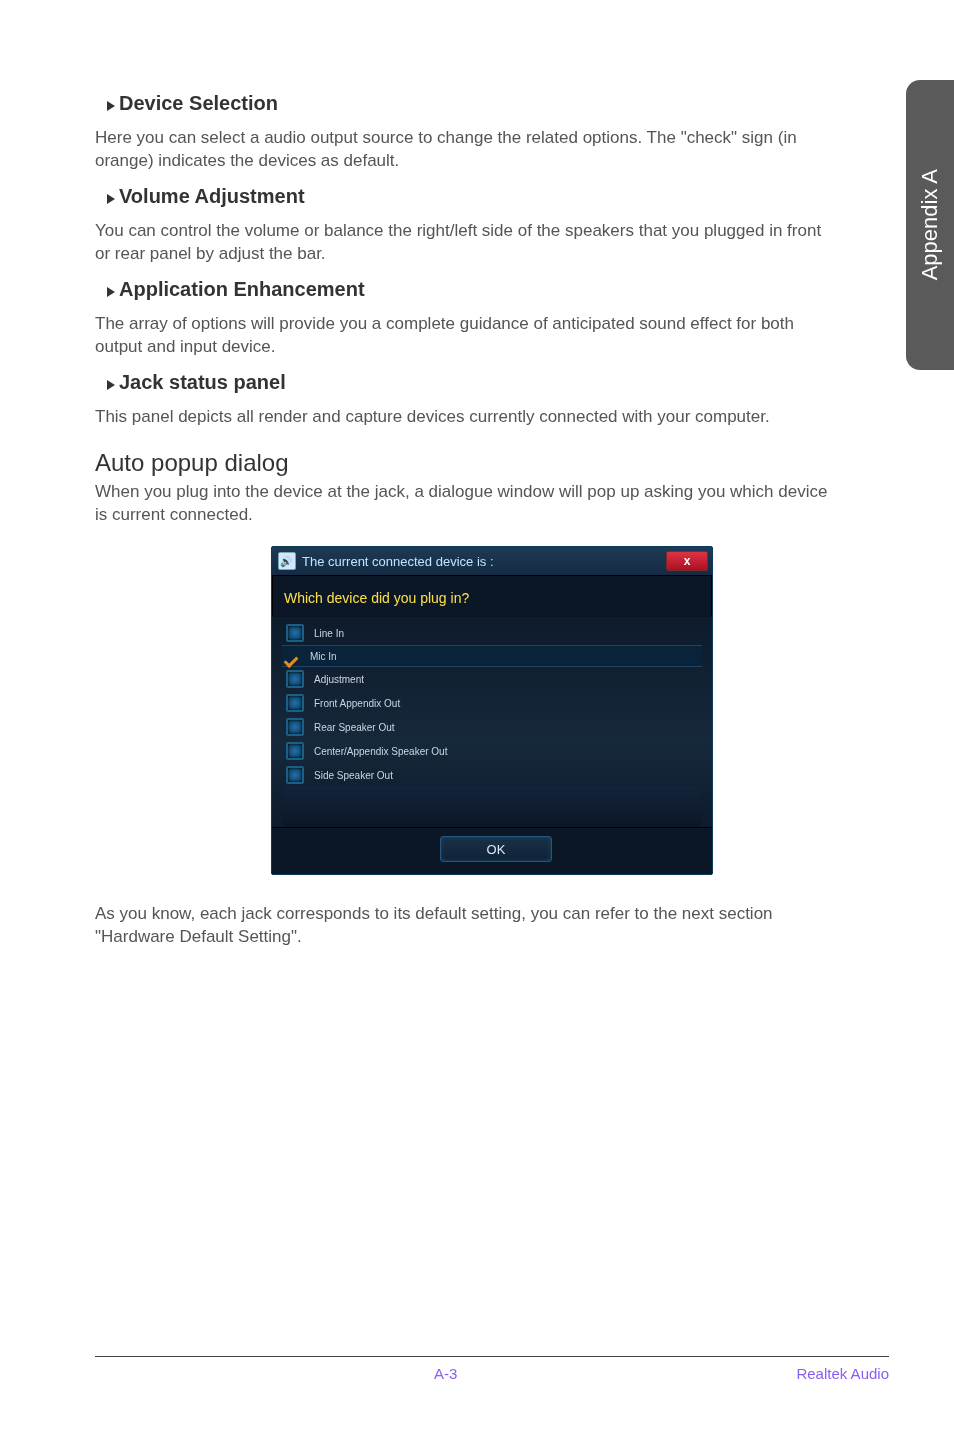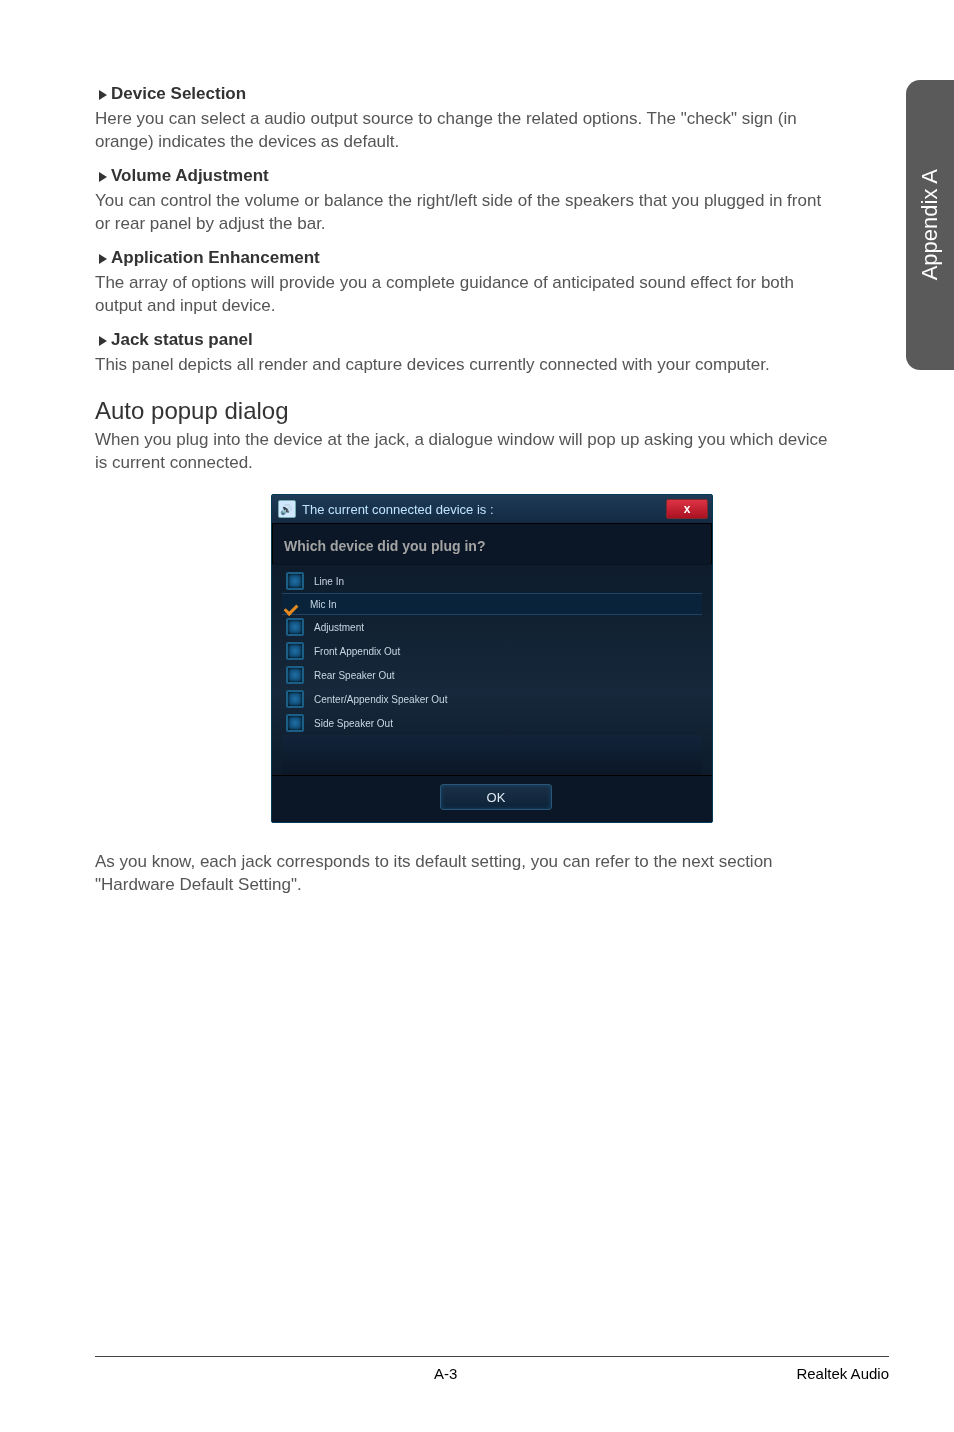--- a/index.html
+++ b/index.html
@@ -33,23 +33,23 @@
   .side-tab span {
     writing-mode: vertical-rl;
     transform: rotate(180deg);
     font-size: 22px;
   }
   .sect {
     margin-bottom: 10px;
     max-width: 740px;
   }
   .sect-title {
-    margin: 4px;
+    margin: 12px;
     color: #333;
-    font-size: 17px;
+    font-size: 20px;
     font-weight: bold;
   }
   .arrow {
     display: inline-block;
     width: 0; height: 0;
     border-top: 5px solid transparent;
     border-bottom: 5px solid transparent;
     border-left: 8px solid #333;
     margin-right: 4px;
     vertical-align: -1px;
@@ -95,24 +95,23 @@
     display:flex;align-items:center;justify-content:center;font-size:10px;color:#147;
   }
   .dlg-close {
     width: 40px; height: 18px; background: linear-gradient(#d34, #a12);
     border: 1px solid #5a0; border-color:#7a2a2a; border-radius: 2px;
     color:#fff; display:flex;align-items:center;justify-content:center;
     font-size: 12px; font-weight: bold;
   }
   .dlg-prompt {
     padding: 14px 12px 10px 12px;
-    color: #a3a3a3;
+    color: #fde047;
     font-size: 14px;
     border-bottom: 1px solid #0a1420;
-    font-weight: bold;
   }
   .dlg-list {
     padding: 4px 10px 0 10px;
     background: linear-gradient(#0d1b2b, #16283b 60%, #0d1b2b);
   }
   .dlg-item {
     display: flex;
     align-items: center;
     gap: 10px;
     padding: 3px 4px;
@@ -163,21 +162,21 @@
   
   .footer {
     position: absolute;
     bottom: 50px;
     left: 95px;
     right: 65px;
     border-top: 1px solid #444;
     padding-top: 8px;
     display: flex;
     font-size: 15px;
-    color: #000000;
+    color: #8b5cf6;
   }
   .footer .center { flex: 1; text-align: center; }
   .footer .right { text-align: right; }
 </style>
 </head>
 <body>
 
 <div class="side-tab">
   <span>Appendix A</span>
 </div>

